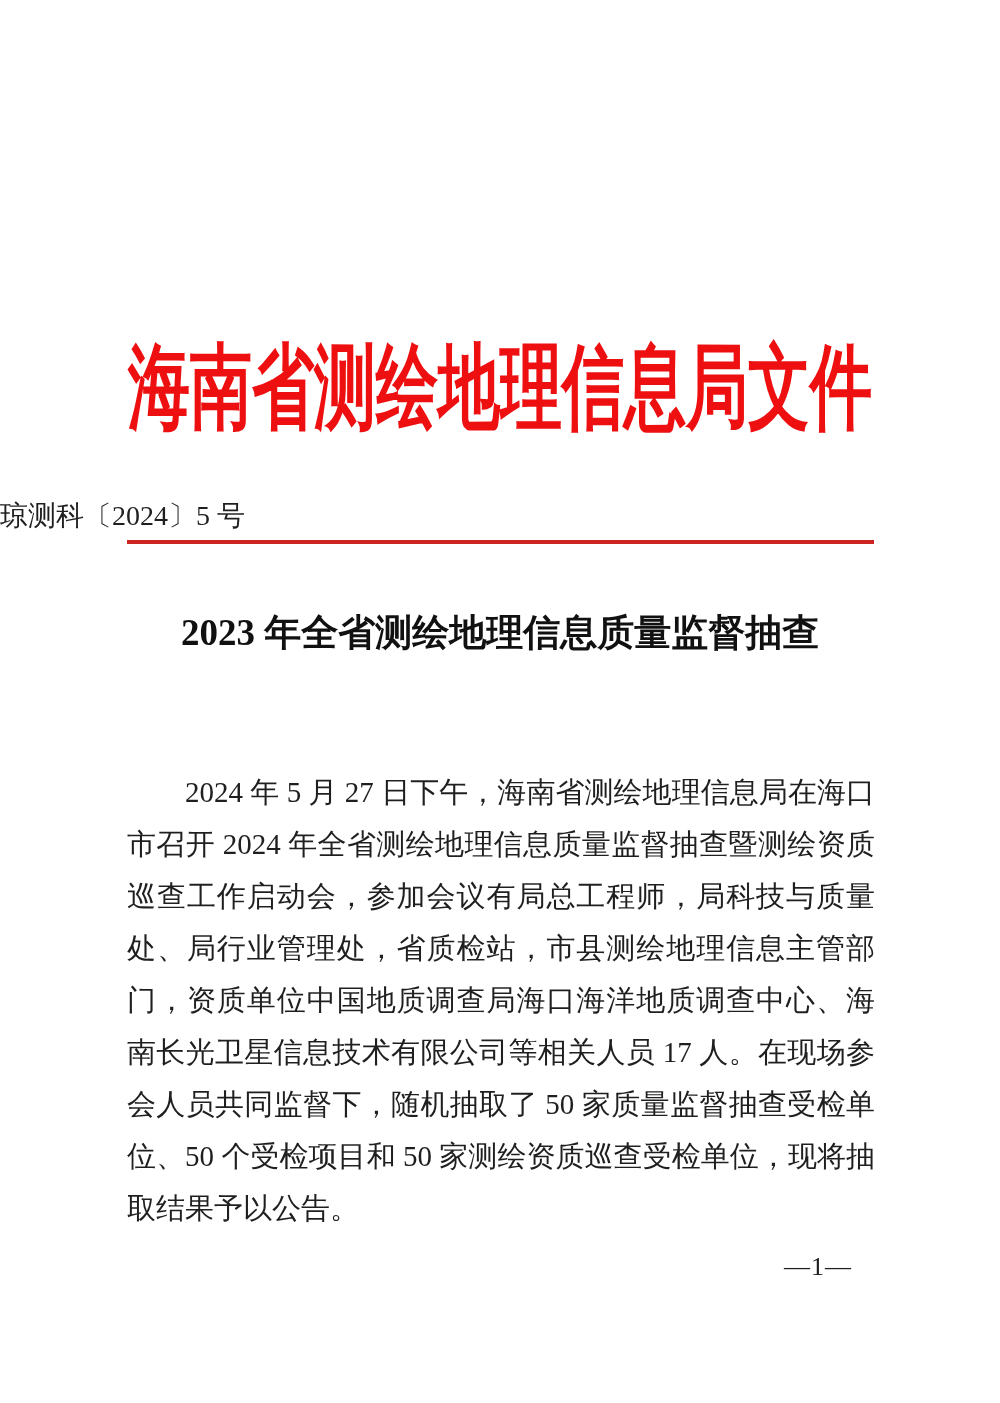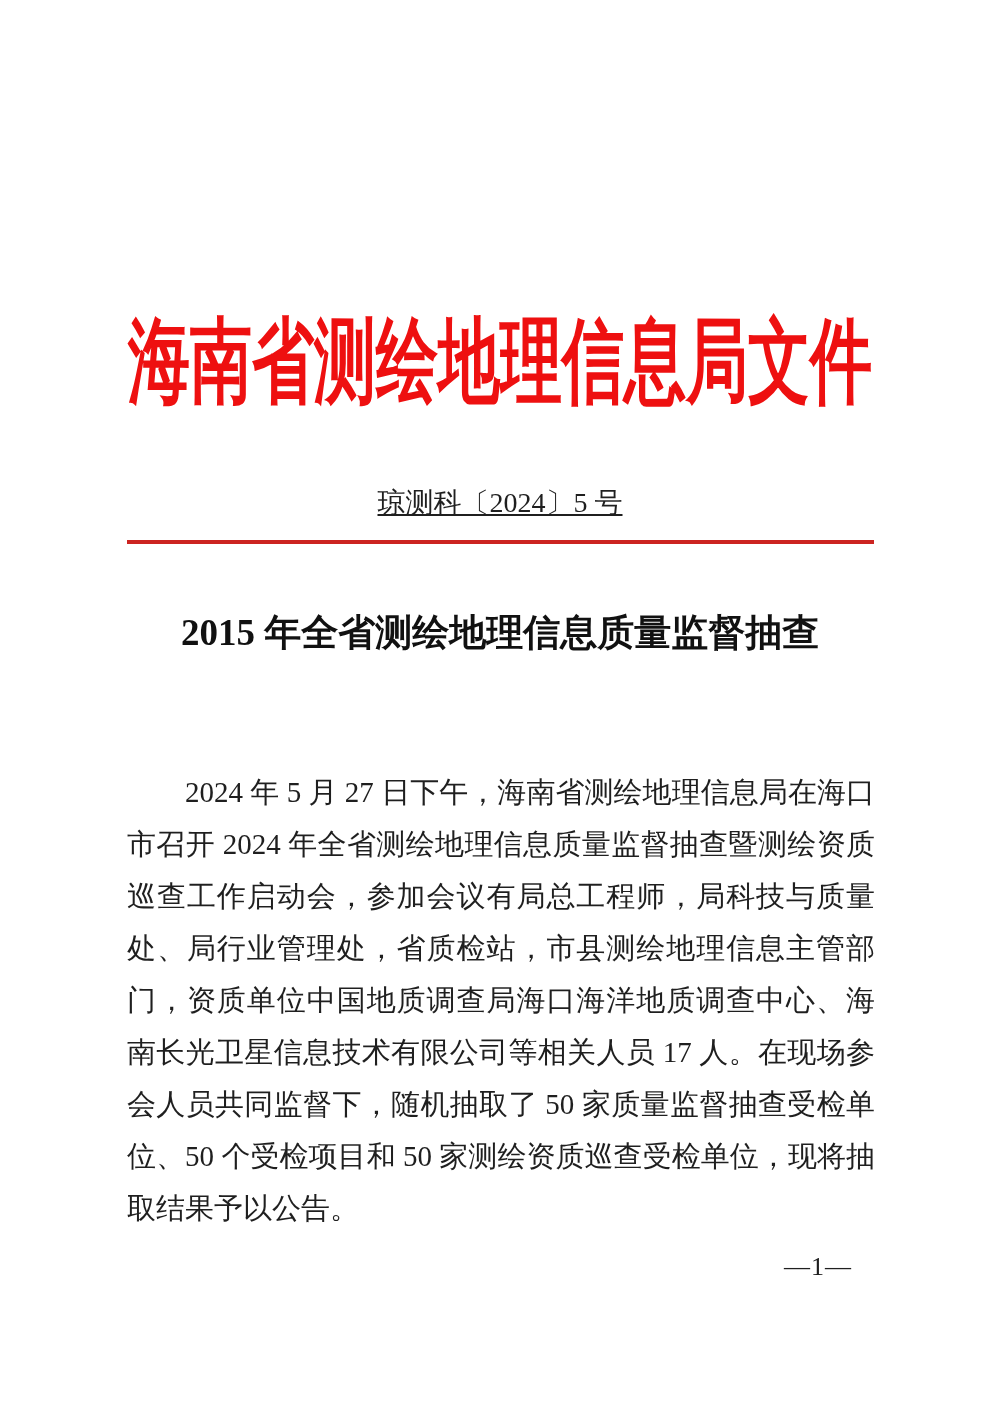--- a/index.html
+++ b/index.html
@@ -18,43 +18,41 @@
     font-family: "Liberation Serif", "DejaVu Serif", serif;
     overflow: hidden;
   }
   .red-letterhead {
     position: absolute;
     top: 330px;
     left: 0;
     right: 0;
     height: 88px;
     display: flex;
-    align-items: flex-start;
+    align-items: flex-end;
     justify-content: center;
   }
   .red-letterhead .agency-name {
     font-size: 62px;
     font-weight: bold;
     color: var(--header-red);
     line-height: 1;
     white-space: nowrap;
     transform: scaleY(1.5);
     transform-origin: center;
     letter-spacing: 0px;
   }
   .doc-number {
     position: absolute;
-    top: 487px;
+    top: 500px;
     left: 0;
     right: 0;
-    text-align: center;
     font-size: 28px;
     line-height: 32px;
     color: var(--text-black);
-    text-decoration: underline;
   }
   .red-rule {
     position: absolute;
     top: 540px;
     left: 127px;
     width: 747px;
     height: 4px;
     background: var(--rule-red);
   }
   .doc-title {
@@ -97,20 +95,20 @@
 
   <div class="red-letterhead">
     <span class="agency-name">海南省测绘地理信息局文件</span>
   </div>
 
   <div class="doc-number">琼测科〔2024〕5 号</div>
 
   <div class="red-rule"></div>
 
   <h1 class="doc-title">
-    <span>2015 年全省测绘地理信息质量监督抽查</span><br>
+    <span>2023 年全省测绘地理信息质量监督抽查</span><br>
   </h1>
 
   <p class="body-paragraph">2024 年 5 月 27 日下午，海南省测绘地理信息局在海口市召开 2024 年全省测绘地理信息质量监督抽查暨测绘资质巡查工作启动会，参加会议有局总工程师，局科技与质量处、局行业管理处，省质检站，市县测绘地理信息主管部门，资质单位中国地质调查局海口海洋地质调查中心、海南长光卫星信息技术有限公司等相关人员 17 人。在现场参会人员共同监督下，随机抽取了 50 家质量监督抽查受检单位、50 个受检项目和 50 家测绘资质巡查受检单位，现将抽取结果予以公告。</p>
 
   <div class="page-number">—1—</div>
 
 </div>
 
 </body></html>

